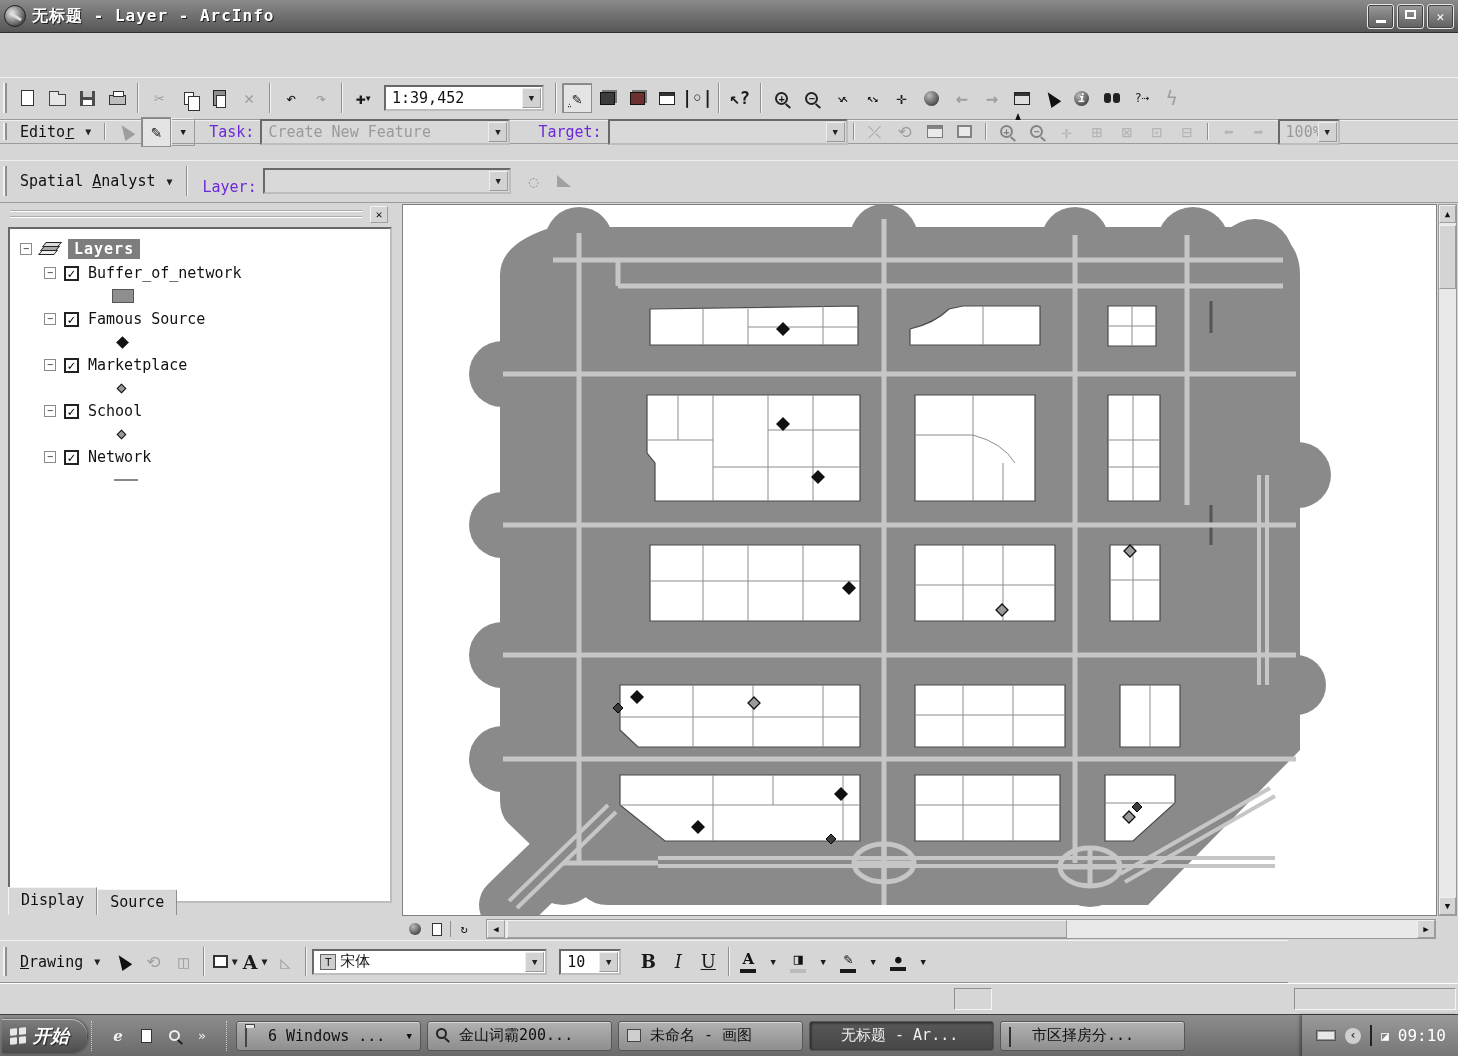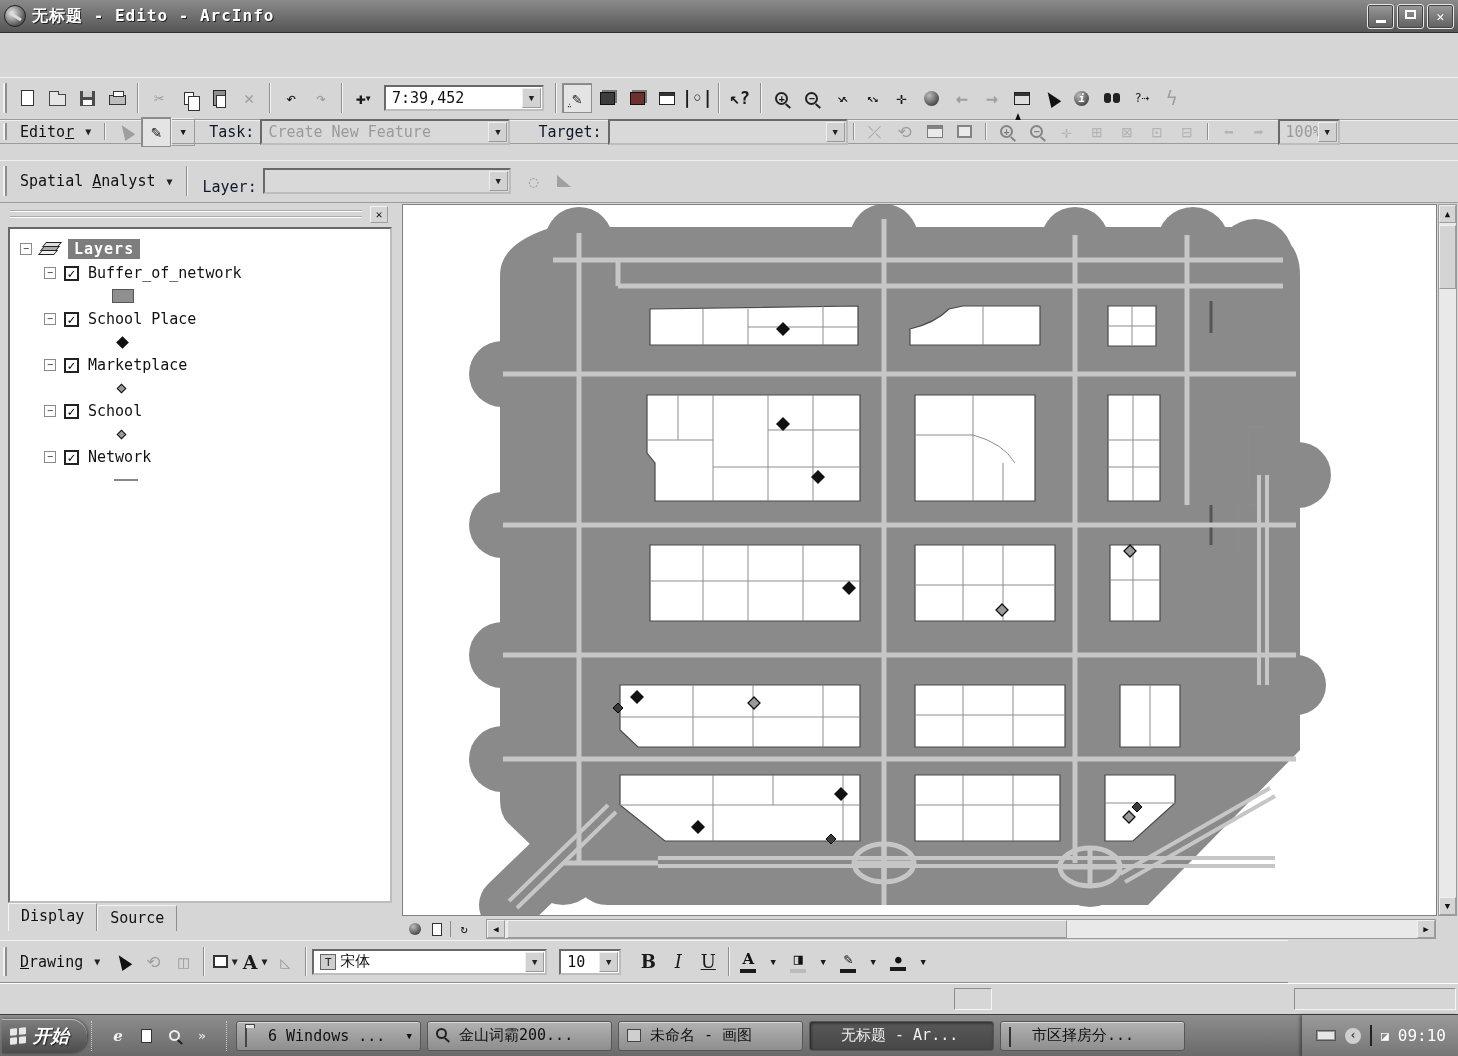--- a/index.html
+++ b/index.html
@@ -39,21 +39,21 @@
   .tbtn.small{min-width:24px;}
   .tbtn.gray{color:#9e9e9e;}
   .tbtn.pressed{border:1px solid #8f8f8f;background:#e4e4e4;box-shadow:inset 1px 1px 0 #888;}
   .combo{height:26px;background:#fff;border:2px inset #bdbdbd;display:flex;align-items:center;
      font-size:15px;padding-left:6px;position:relative;color:#111;}
   .combo .arrowbox{position:absolute;right:1px;top:1px;bottom:1px;width:19px;background:#d2d2d2;
      border:1px outset #eee;display:flex;align-items:center;justify-content:center;font-size:9px;color:#222;}
   .combo.disabled{background:#d9d9d9;color:#9a9a9a;}
   .ddbtn{font-size:10px;margin-left:4px;color:#222;}
   .lbl{font-size:15px;color:#222;margin:0 6px;}
-  .lbl.gray{color:#0f172a;}
+  .lbl.gray{color:#6d28d9;}
   .menu-like{font-size:15px;color:#111;display:flex;align-items:center;gap:7px;padding:0 8px;height:30px;}
   
   .i-page{width:13px;height:16px;background:#fff;border:1px solid #333;position:relative;}
   .i-folder{width:17px;height:12px;background:#e6e6e6;border:1px solid #444;position:relative;margin-top:3px;}
   .i-folder:before{content:"";position:absolute;left:-1px;top:-4px;width:8px;height:3px;background:#e6e6e6;border:1px solid #444;border-bottom:none;}
   .i-disk{width:15px;height:15px;background:#4c4c4c;position:relative;}
   .i-disk:before{content:"";position:absolute;left:3px;top:0;width:9px;height:6px;background:#cfcfcf;}
   .i-disk:after{content:"";position:absolute;left:3px;bottom:1px;width:9px;height:5px;background:#fff;}
   .i-printer{width:17px;height:10px;background:#bdbdbd;border:1px solid #333;position:relative;margin-top:4px;}
   .i-printer:before{content:"";position:absolute;left:3px;top:-5px;width:9px;height:4px;background:#fff;border:1px solid #333;}
@@ -93,21 +93,21 @@
   .layers-ico i{position:absolute;left:0;width:16px;height:5px;border:1px solid #222;background:#ddd;transform:skewX(-40deg);}
   .layers-ico i:nth-child(1){top:0;left:4px;}
   .layers-ico i:nth-child(2){top:4px;left:2px;background:#aaa;}
   .layers-ico i:nth-child(3){top:8px;background:#eee;}
   .root-label{background:#7d7d7d;color:#fff;padding:1px 6px;font-weight:bold;letter-spacing:1px;}
   .sym-row{height:22px;display:flex;align-items:center;}
   .sym-rect{width:22px;height:14px;background:#8f8f8f;border:1px solid #555;}
   .sym-diamond{width:9px;height:9px;background:#111;transform:rotate(45deg);}
   .sym-diamond.sm{width:7px;height:7px;background:#9a9a9a;border:1px solid #111;}
   .sym-line{width:24px;height:0;border-top:2px solid #888;}
-  .toc-tabs{position:absolute;left:4px;bottom:6px;display:flex;}
+  .toc-tabs{position:absolute;left:4px;bottom:22px;display:flex;}
   .tab{height:26px;padding:3px 12px 0;font-size:15px;background:#d6d6d6;border:1px solid #8f8f8f;border-top-color:#f4f4f4;
     border-left-color:#f4f4f4;border-bottom:none;color:#111;}
   .tab.front{position:relative;z-index:2;background:#d6d6d6;height:28px;margin-top:-2px;}
   .tab.back{border-radius:2px 2px 0 0;}
   
   .map-wrap{position:absolute;left:400px;top:203px;width:1058px;height:737px;background:#d6d6d6;}
   .map-canvas{position:absolute;left:2px;top:1px;width:1035px;height:712px;background:#fff;border:1px solid #808080;}
   .vscroll{position:absolute;right:1px;top:1px;width:19px;height:712px;background:#e9e9e9;border:1px solid #9a9a9a;}
   .hscroll{position:absolute;left:86px;top:716px;width:950px;height:20px;background:#e9e9e9;border:1px solid #9a9a9a;}
   .sbtn{position:absolute;background:#d4d4d4;border:1px outset #f0f0f0;display:flex;align-items:center;justify-content:center;
@@ -147,21 +147,21 @@
   .clock{font-size:16px;color:#fff;}
   .chev{width:16px;height:16px;border-radius:50%;background:#cfcfcf;color:#333;font-size:12px;line-height:15px;text-align:center;font-weight:bold;}
 </style>
 </head>
 <body>
 
 <div class="screen">
 
   <div class="titlebar">
     <div class="app-icon"></div>
-    <div class="title-text">无标题 - Edito - ArcInfo</div>
+    <div class="title-text">无标题 - Layer - ArcInfo</div>
     <div class="winbtns">
       <div class="winbtn">
           <span class="minbar"></span>
         </div>
       <div class="winbtn">
           <span class="rest"></span>
         </div>
       <div class="winbtn">✕</div>
     </div>
   </div>
@@ -189,21 +189,21 @@
     <div class="tbtn">
         <span class="i-paste"></span>
       </div>
     <div class="tbtn gray">✕</div>
     <div class="sep"></div>
     <div class="tbtn">↶</div>
     <div class="tbtn gray">↷</div>
     <div class="sep"></div>
     <div class="tbtn" style="font-weight:bold;">✚<span style="font-size:8px;">▼</span></div>
     <div class="combo" style="width:160px;margin:0 6px;">
-      <span>7:39,452</span>
+      <span>1:39,452</span>
       <span class="arrowbox">▼</span>
     </div>
     <div class="sep"></div>
     <div class="tbtn pressed">
         <span class="i-pencil">✎</span>
         <span style="font-size:8px;position:absolute;left:4px;bottom:2px;">∴</span>
       </div>
     <div class="tbtn">
         <span class="i-box3d"></span>
       </div>
@@ -335,21 +335,21 @@
         <span class="expander">−</span>
         <span class="chk">✓</span>
         <span>Buffer_of_network</span>
       </div>
       <div class="sym-row" style="margin-left:92px;">
         <span class="sym-rect"></span>
       </div>
       <div class="tree-row" style="margin-left:24px;">
         <span class="expander">−</span>
         <span class="chk">✓</span>
-        <span>School Place</span>
+        <span>Famous Source</span>
       </div>
       <div class="sym-row" style="margin-left:98px;">
         <span class="sym-diamond"></span>
       </div>
       <div class="tree-row" style="margin-left:24px;">
         <span class="expander">−</span>
         <span class="chk">✓</span>
         <span>Marketplace</span>
       </div>
       <div class="sym-row" style="margin-left:98px;">

